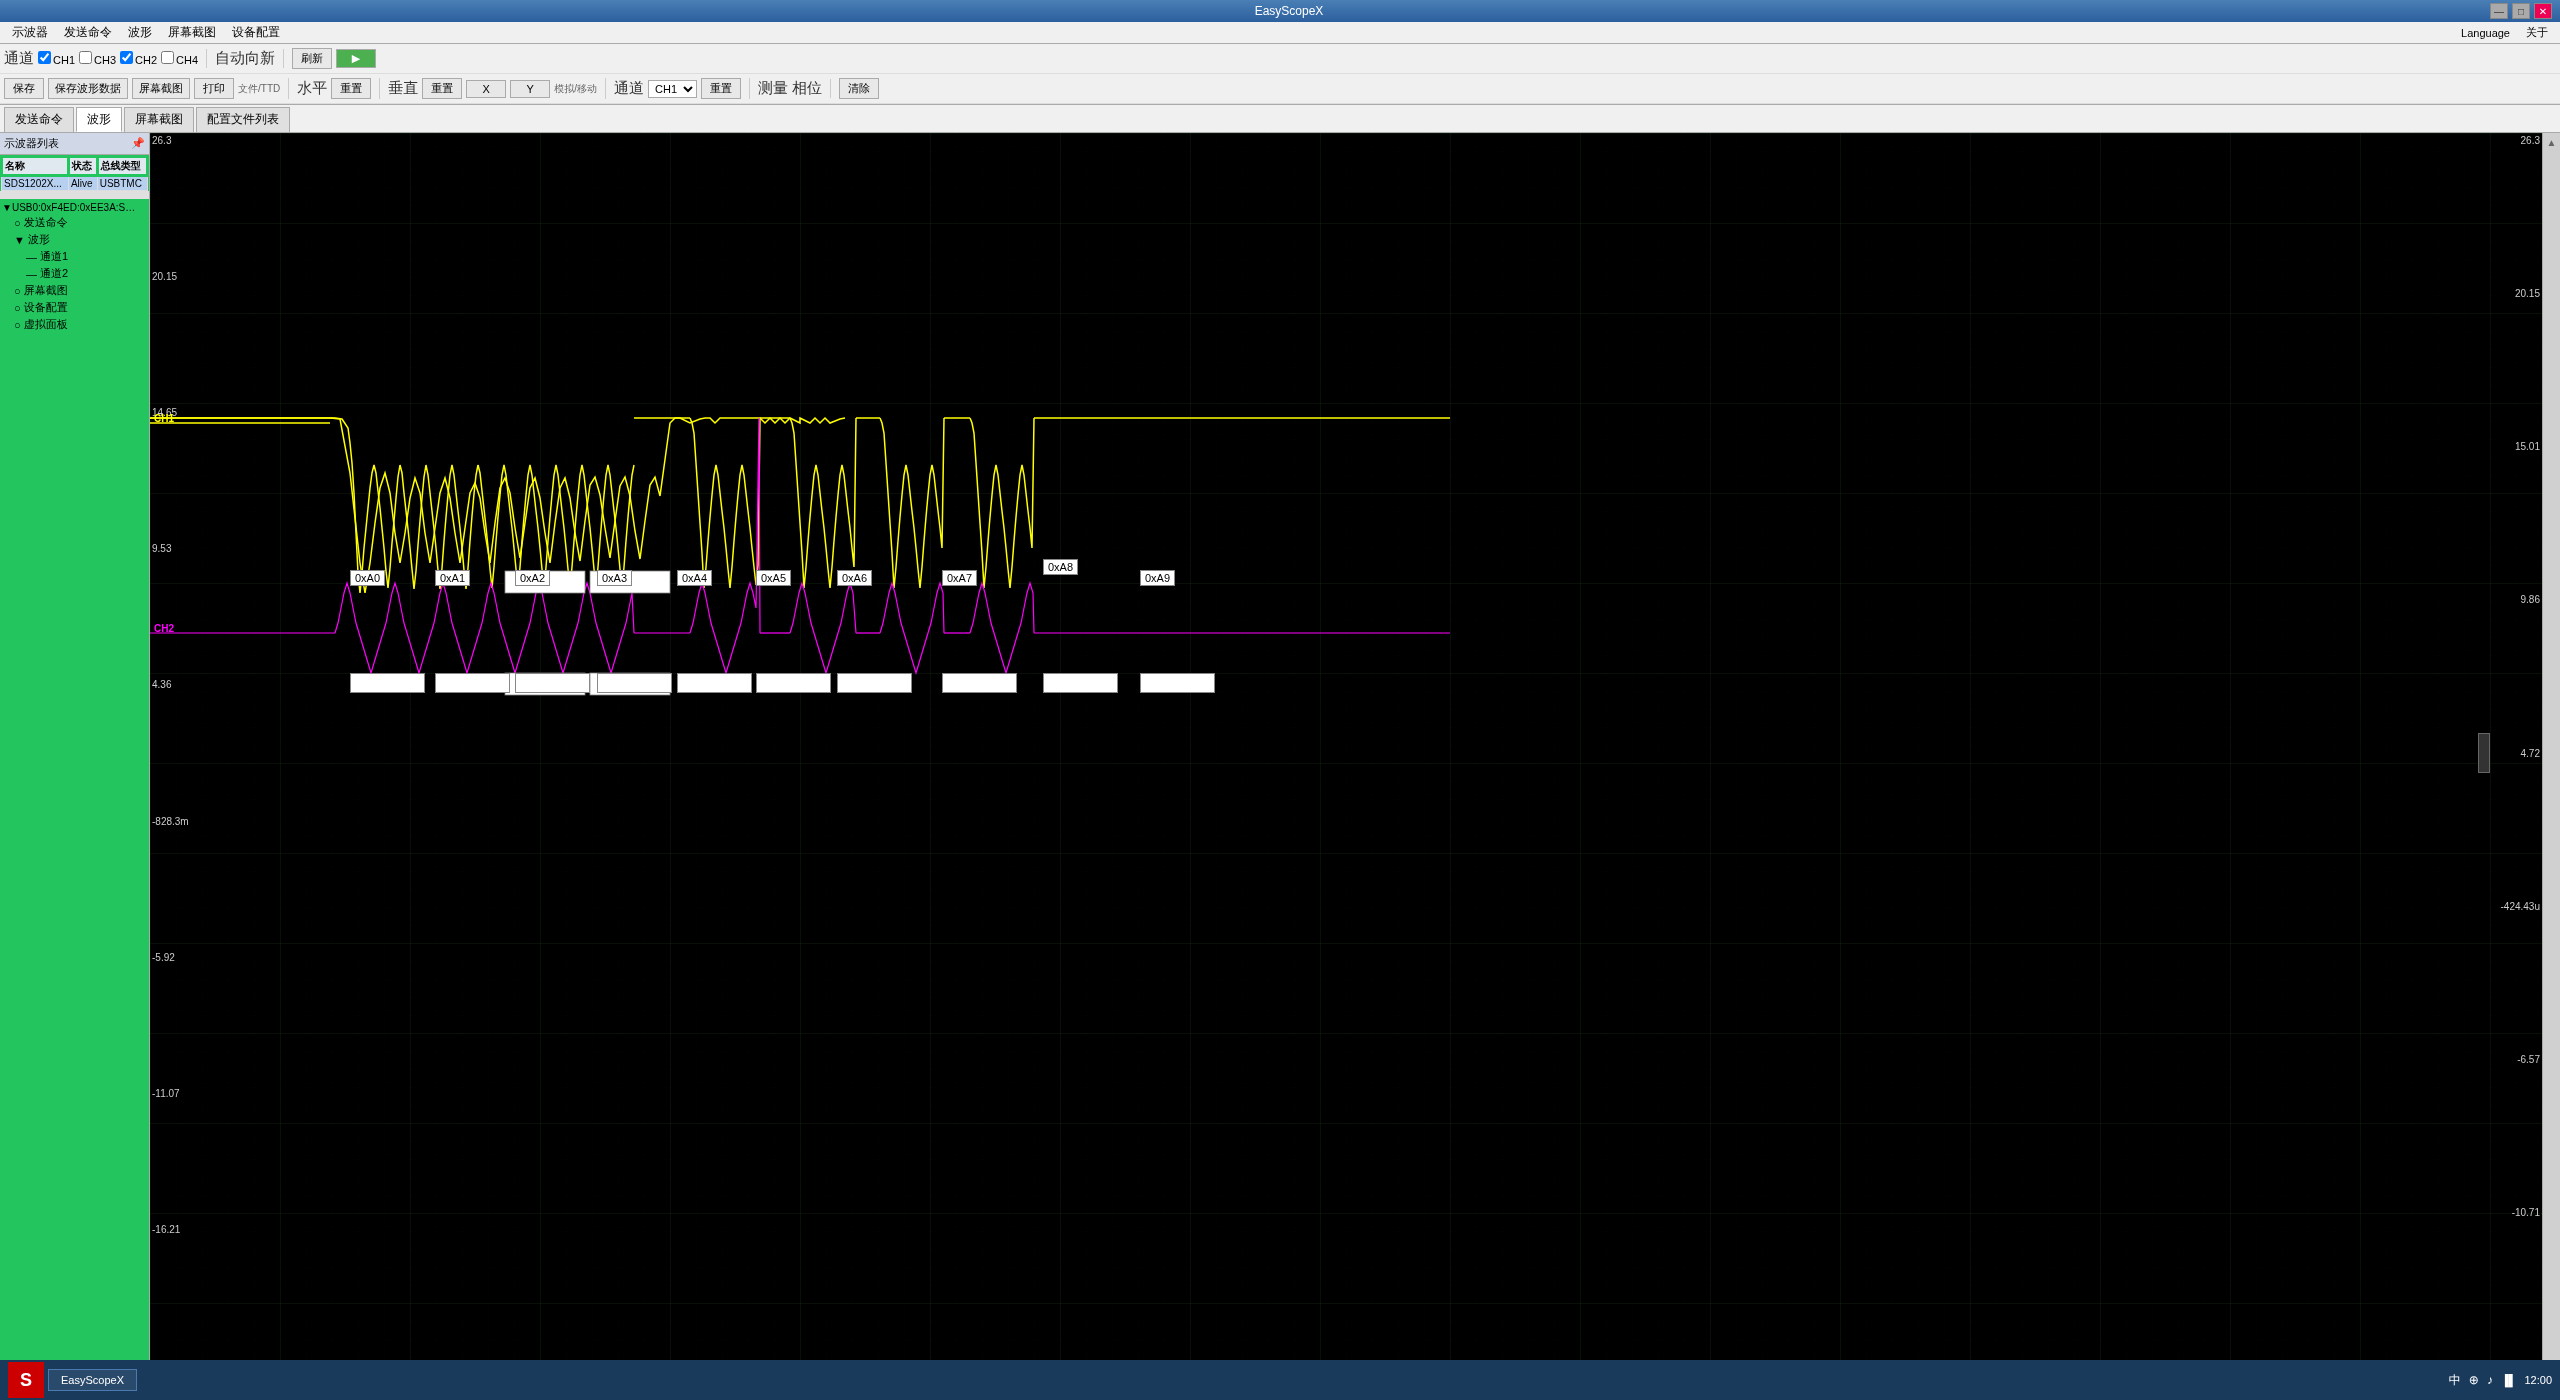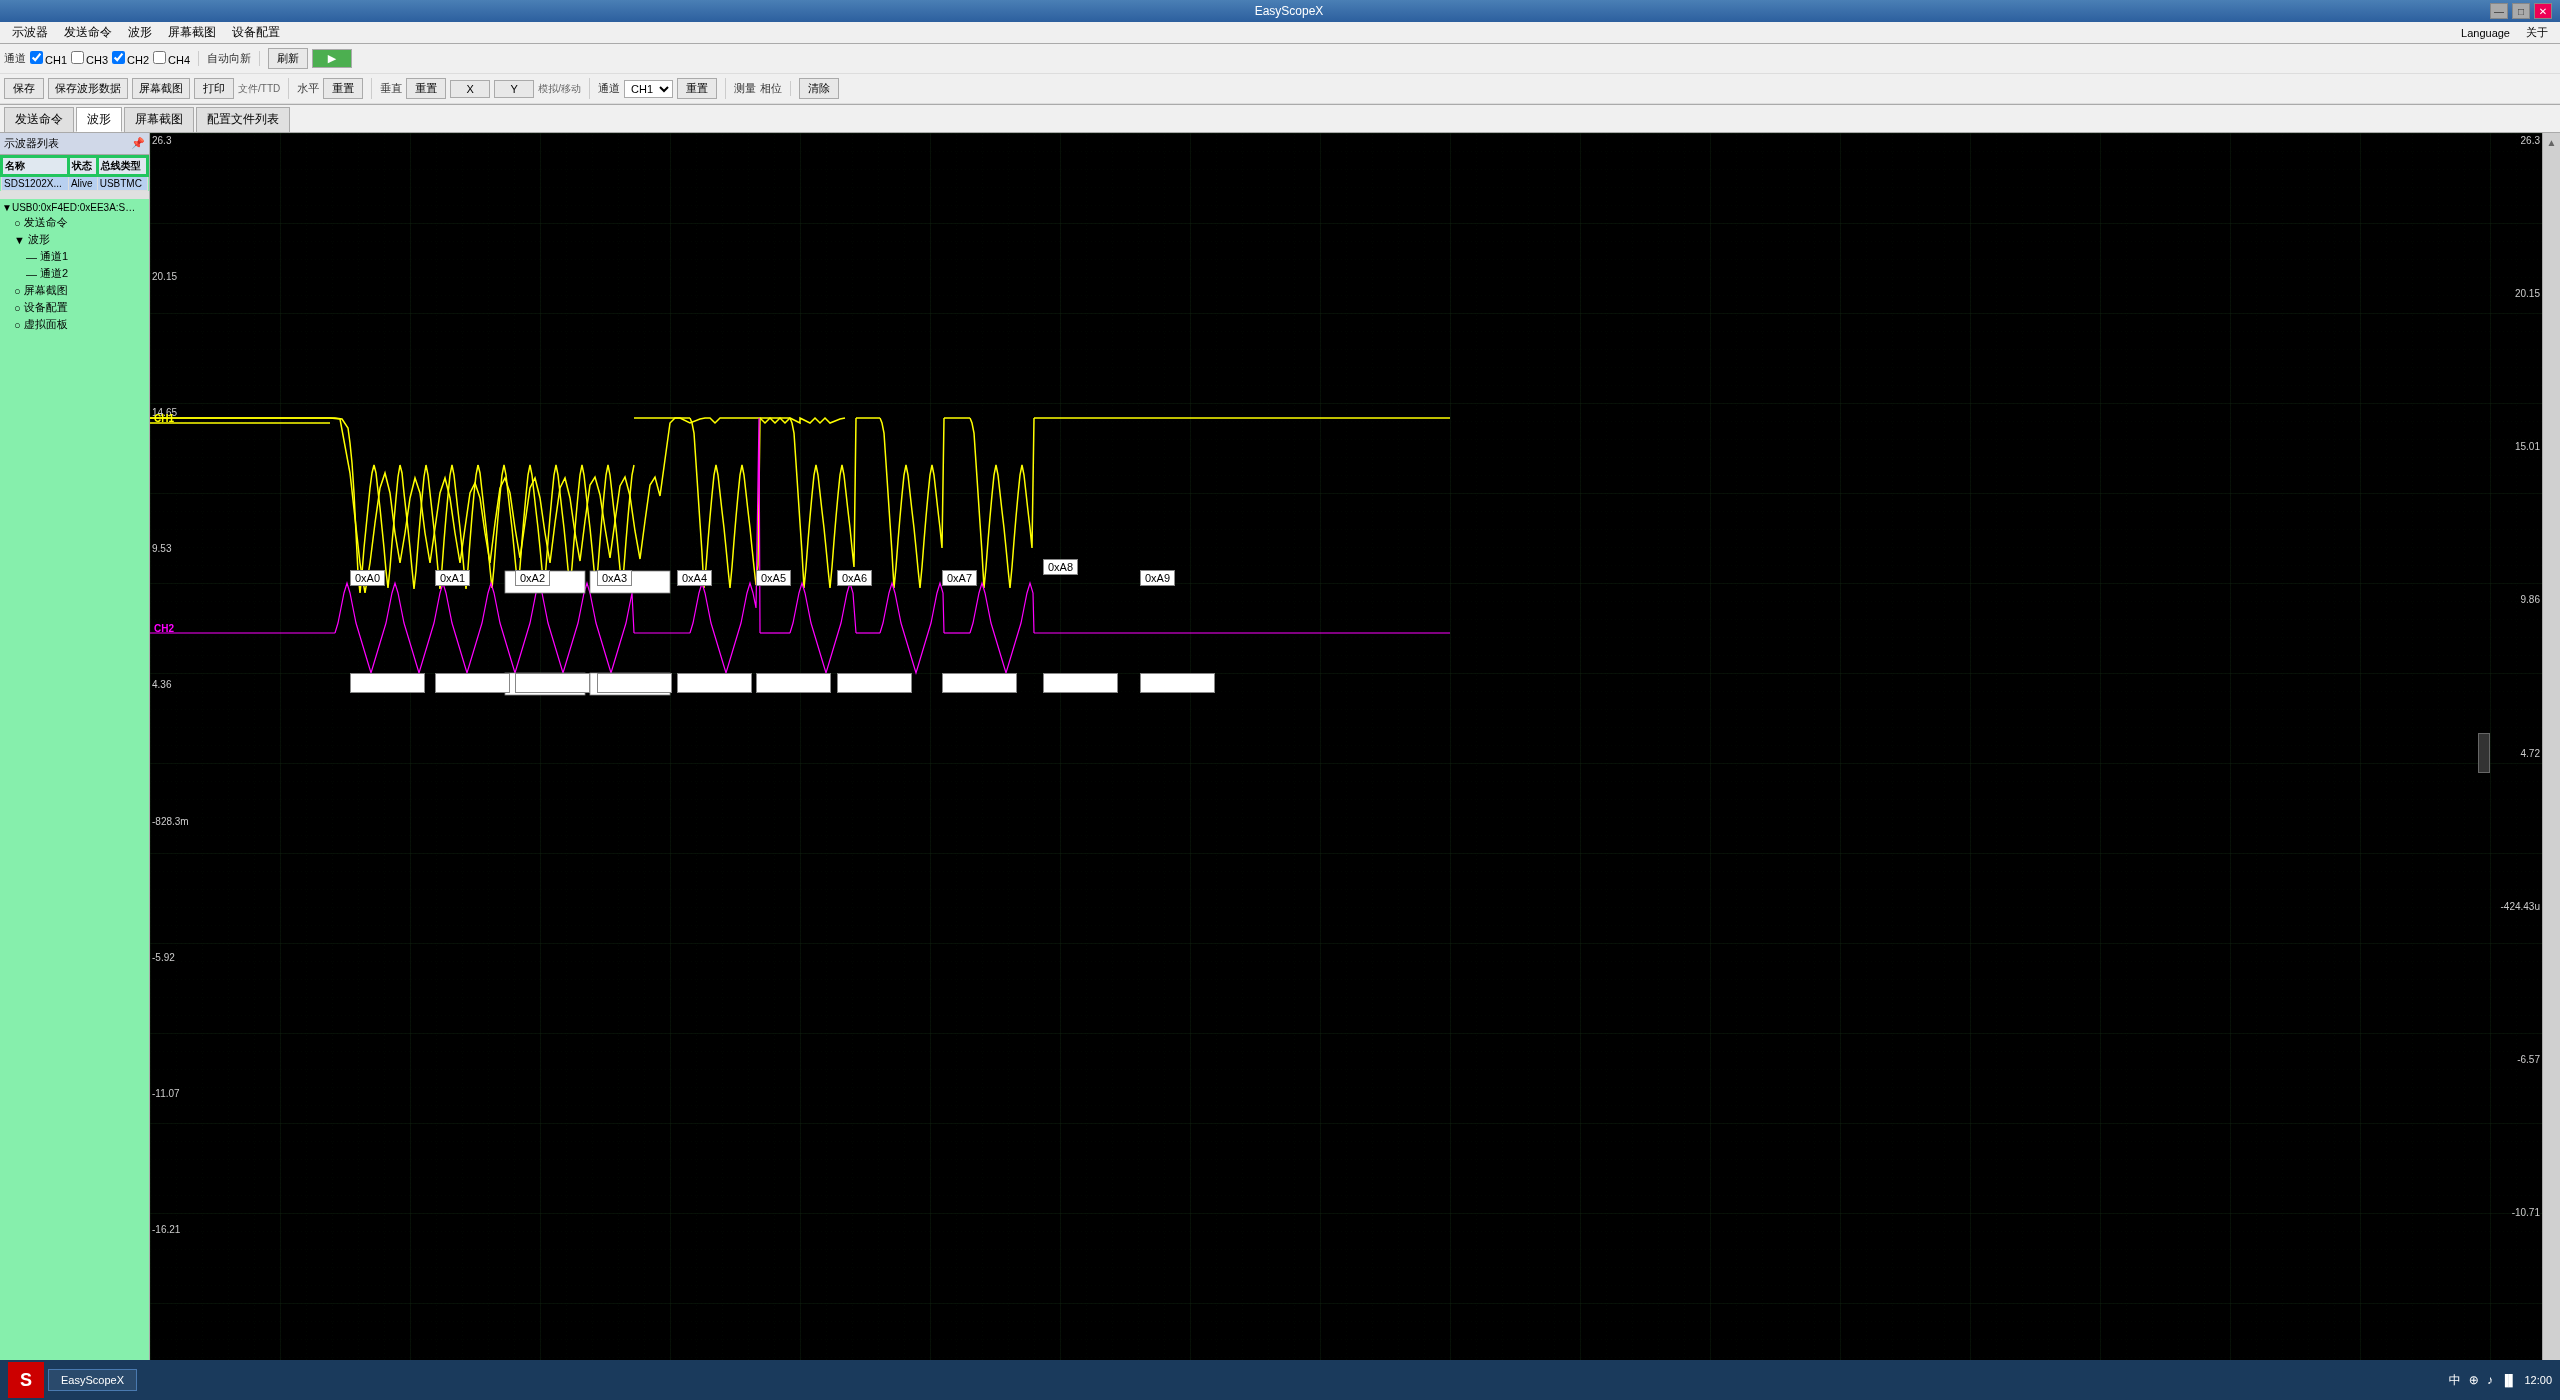--- a/index.html
+++ b/index.html
@@ -72,21 +72,21 @@
     }
     .tb-btn {
       padding: 2px 6px;
       background: #e8e8e8;
       border: 1px solid #aaa;
       font-size: 11px;
       cursor: pointer;
       min-width: 40px;
       text-align: center;
     }
-    .tb-label { font-size: 11px; color: #333; }
+    .tb-label { font-size: 15px; color: #333; }
     .tb-select {
       font-size: 11px;
       border: 1px solid #aaa;
       background: white;
       padding: 1px 2px;
     }
     .tb-checkbox { margin-right: 2px; }
 
     
     .main-tabs {
@@ -112,21 +112,21 @@
     
     .main-content {
       display: flex;
       height: calc(1400px - 22px - 22px - 62px - 28px - 26px);
     }
 
     
     .left-panel {
       width: 150px;
       min-width: 150px;
-      background: #86efac;
+      background: #22c55e;
       border-right: 1px solid #aaa;
       display: flex;
       flex-direction: column;
     }
     .panel-title-bar {
       height: 22px;
       background: #d0d8e8;
       border-bottom: 1px solid #aaa;
       display: flex;
       align-items: center;

